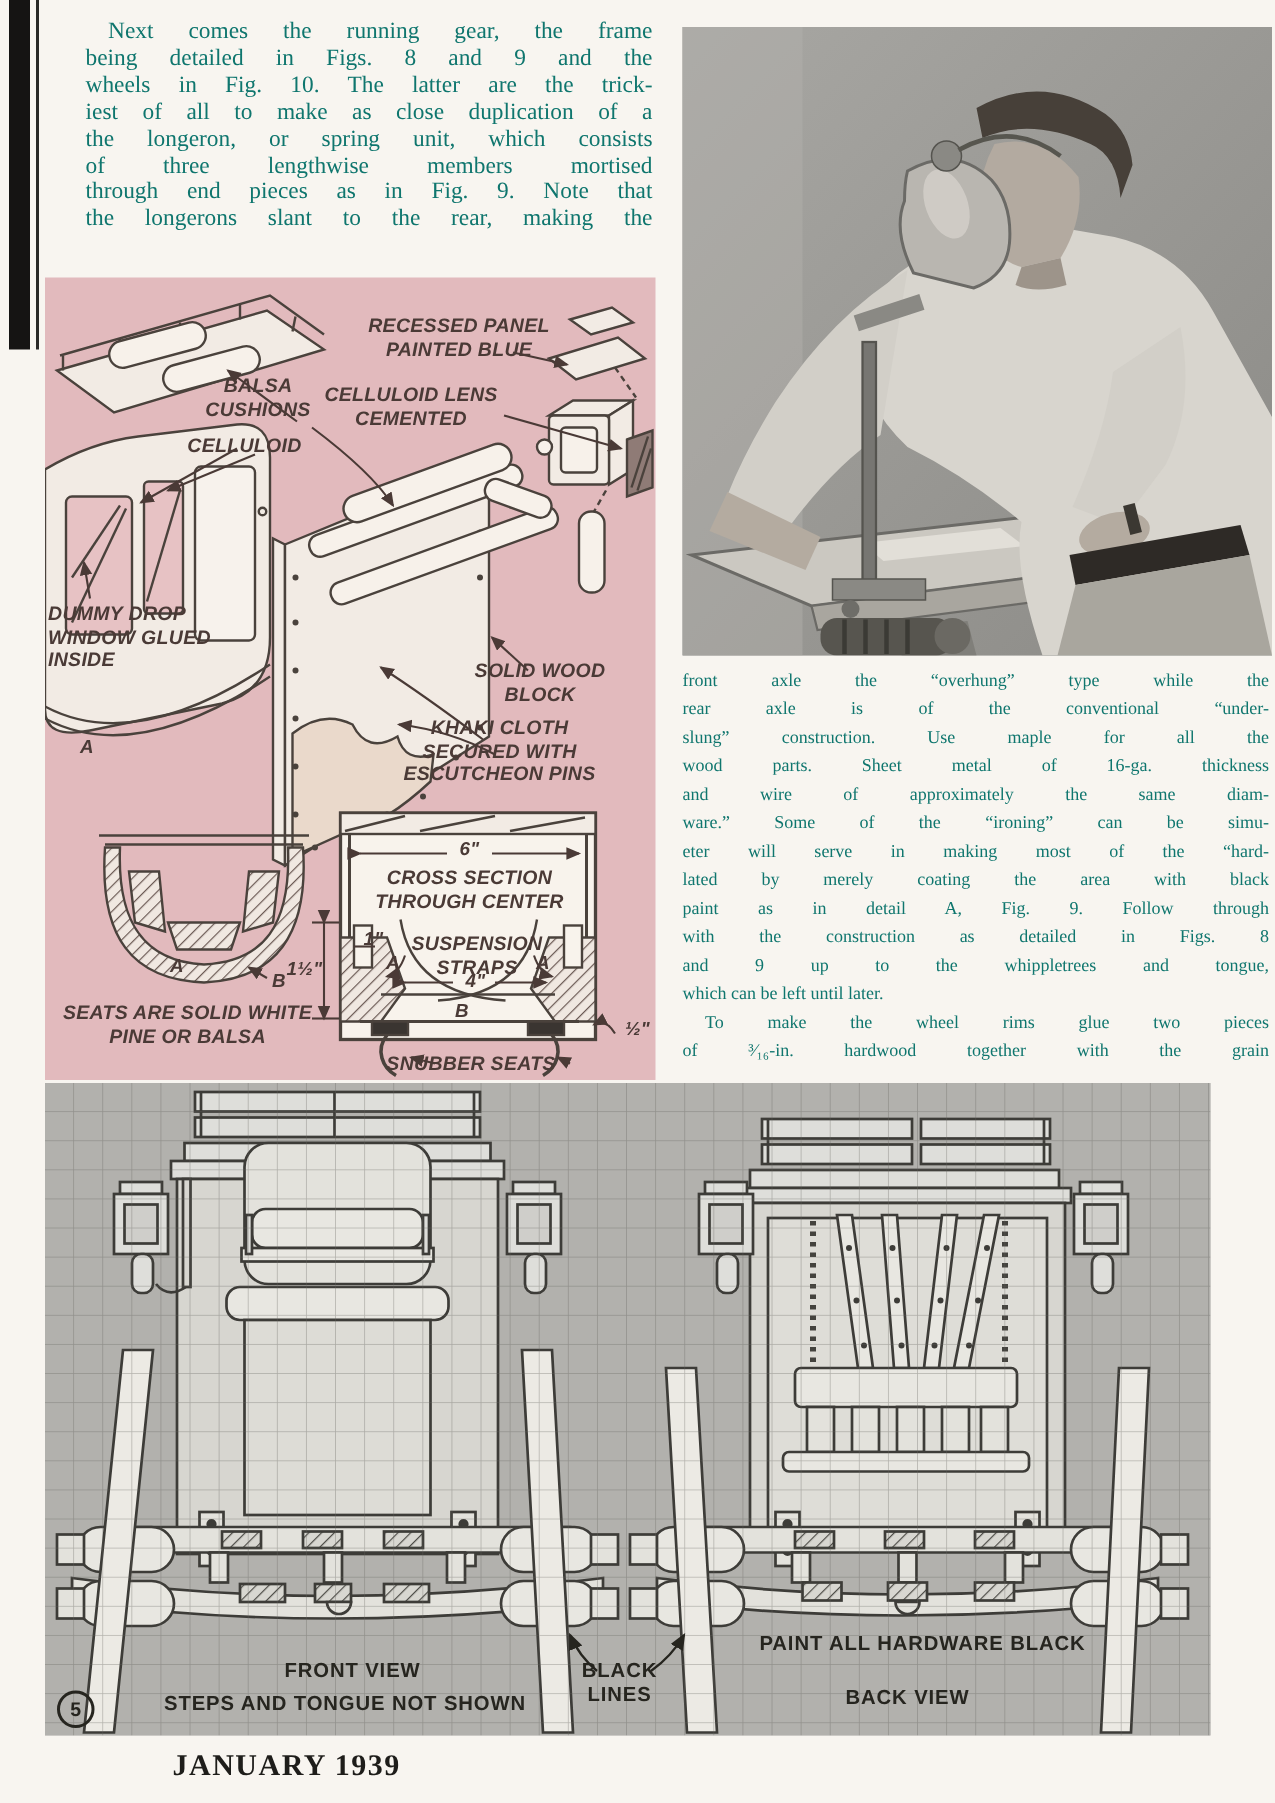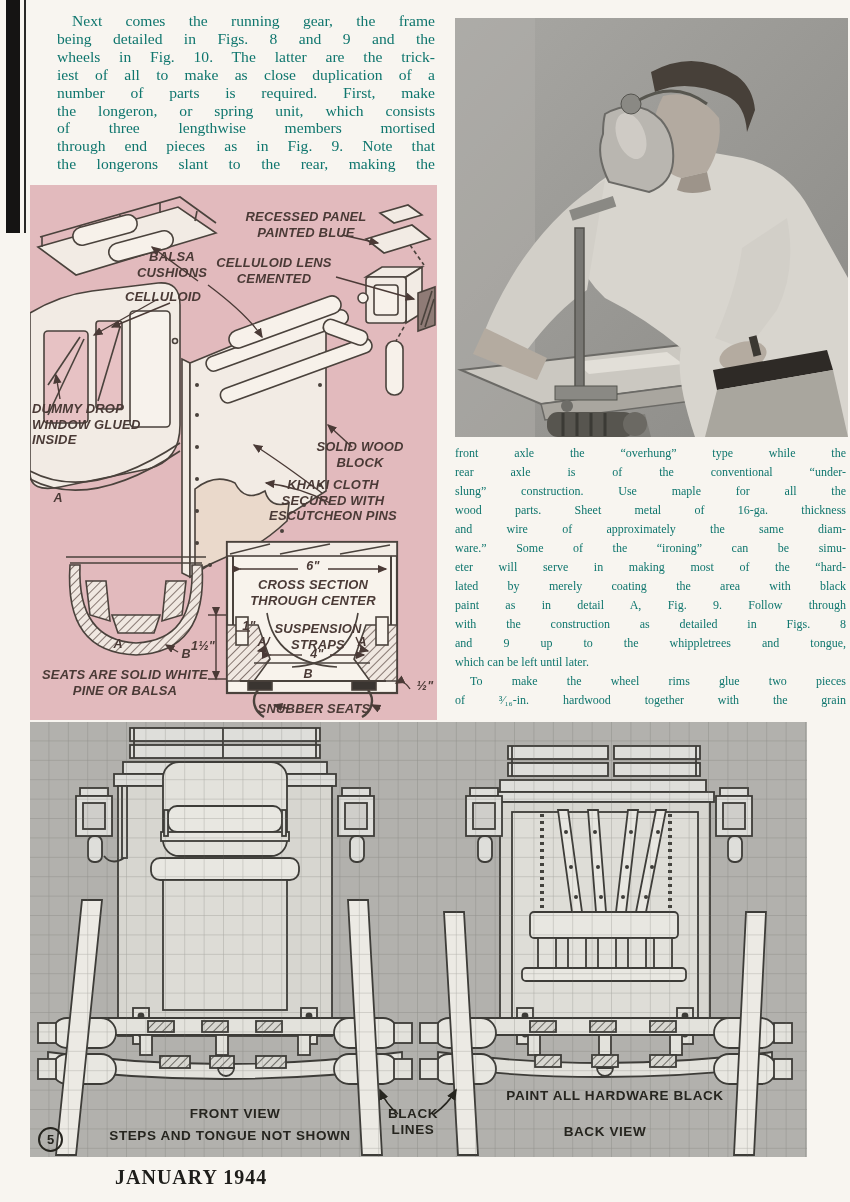--- a/index.html
+++ b/index.html
@@ -48,21 +48,20 @@
 <div class="page">
 
   <div class="edge-strip"></div>
   <div class="edge-line"></div>
 
   <div class="col col-left">
     <div class="tline indent">Next comes the running gear, the frame</div>
     <div class="tline">being detailed in Figs. 8 and 9 and the</div>
     <div class="tline">wheels in Fig. 10.  The latter are the trick-</div>
     <div class="tline">iest of all to make as close duplication of a</div>
-    <div class="tline">number of parts is required.  First, make</div>
     <div class="tline">the longeron, or spring unit, which consists</div>
     <div class="tline">of three lengthwise members mortised</div>
     <div class="tline">through end pieces as in Fig. 9.  Note that</div>
     <div class="tline">the longerons slant to the rear, making the</div>
   </div>
 
   <div class="photo">
     <svg width="393" height="419" viewBox="0 0 393 419">
       <defs>
         <linearGradient id="pg" x1="0" y1="0" x2="1" y2="1">
@@ -448,16 +447,16 @@
       <path d="M404,392 Q418,382 426,368" fill="none" stroke="#26251f" stroke-width="1.6" marker-end="url(#dah)"></path>
     </svg>
     <div class="dlabel" style="left:130px;top:384px;width:150px;">FRONT VIEW</div>
     <div class="dlabel" style="left:60px;top:406px;width:280px;">STEPS AND TONGUE NOT SHOWN</div>
     <div class="dlabel" style="left:348px;top:384px;width:70px;">BLACK LINES</div>
     <div class="dlabel" style="left:470px;top:366px;width:230px;">PAINT ALL HARDWARE BLACK</div>
     <div class="dlabel" style="left:500px;top:402px;width:150px;">BACK VIEW</div>
     <div class="fig-badge">5</div>
   </div>
 
-  <div class="footer-left">JANUARY 1944</div>
+  <div class="footer-left">JANUARY 1939</div>
   <div class="footer-right">117</div>
 
 </div>
 
 </body></html>

